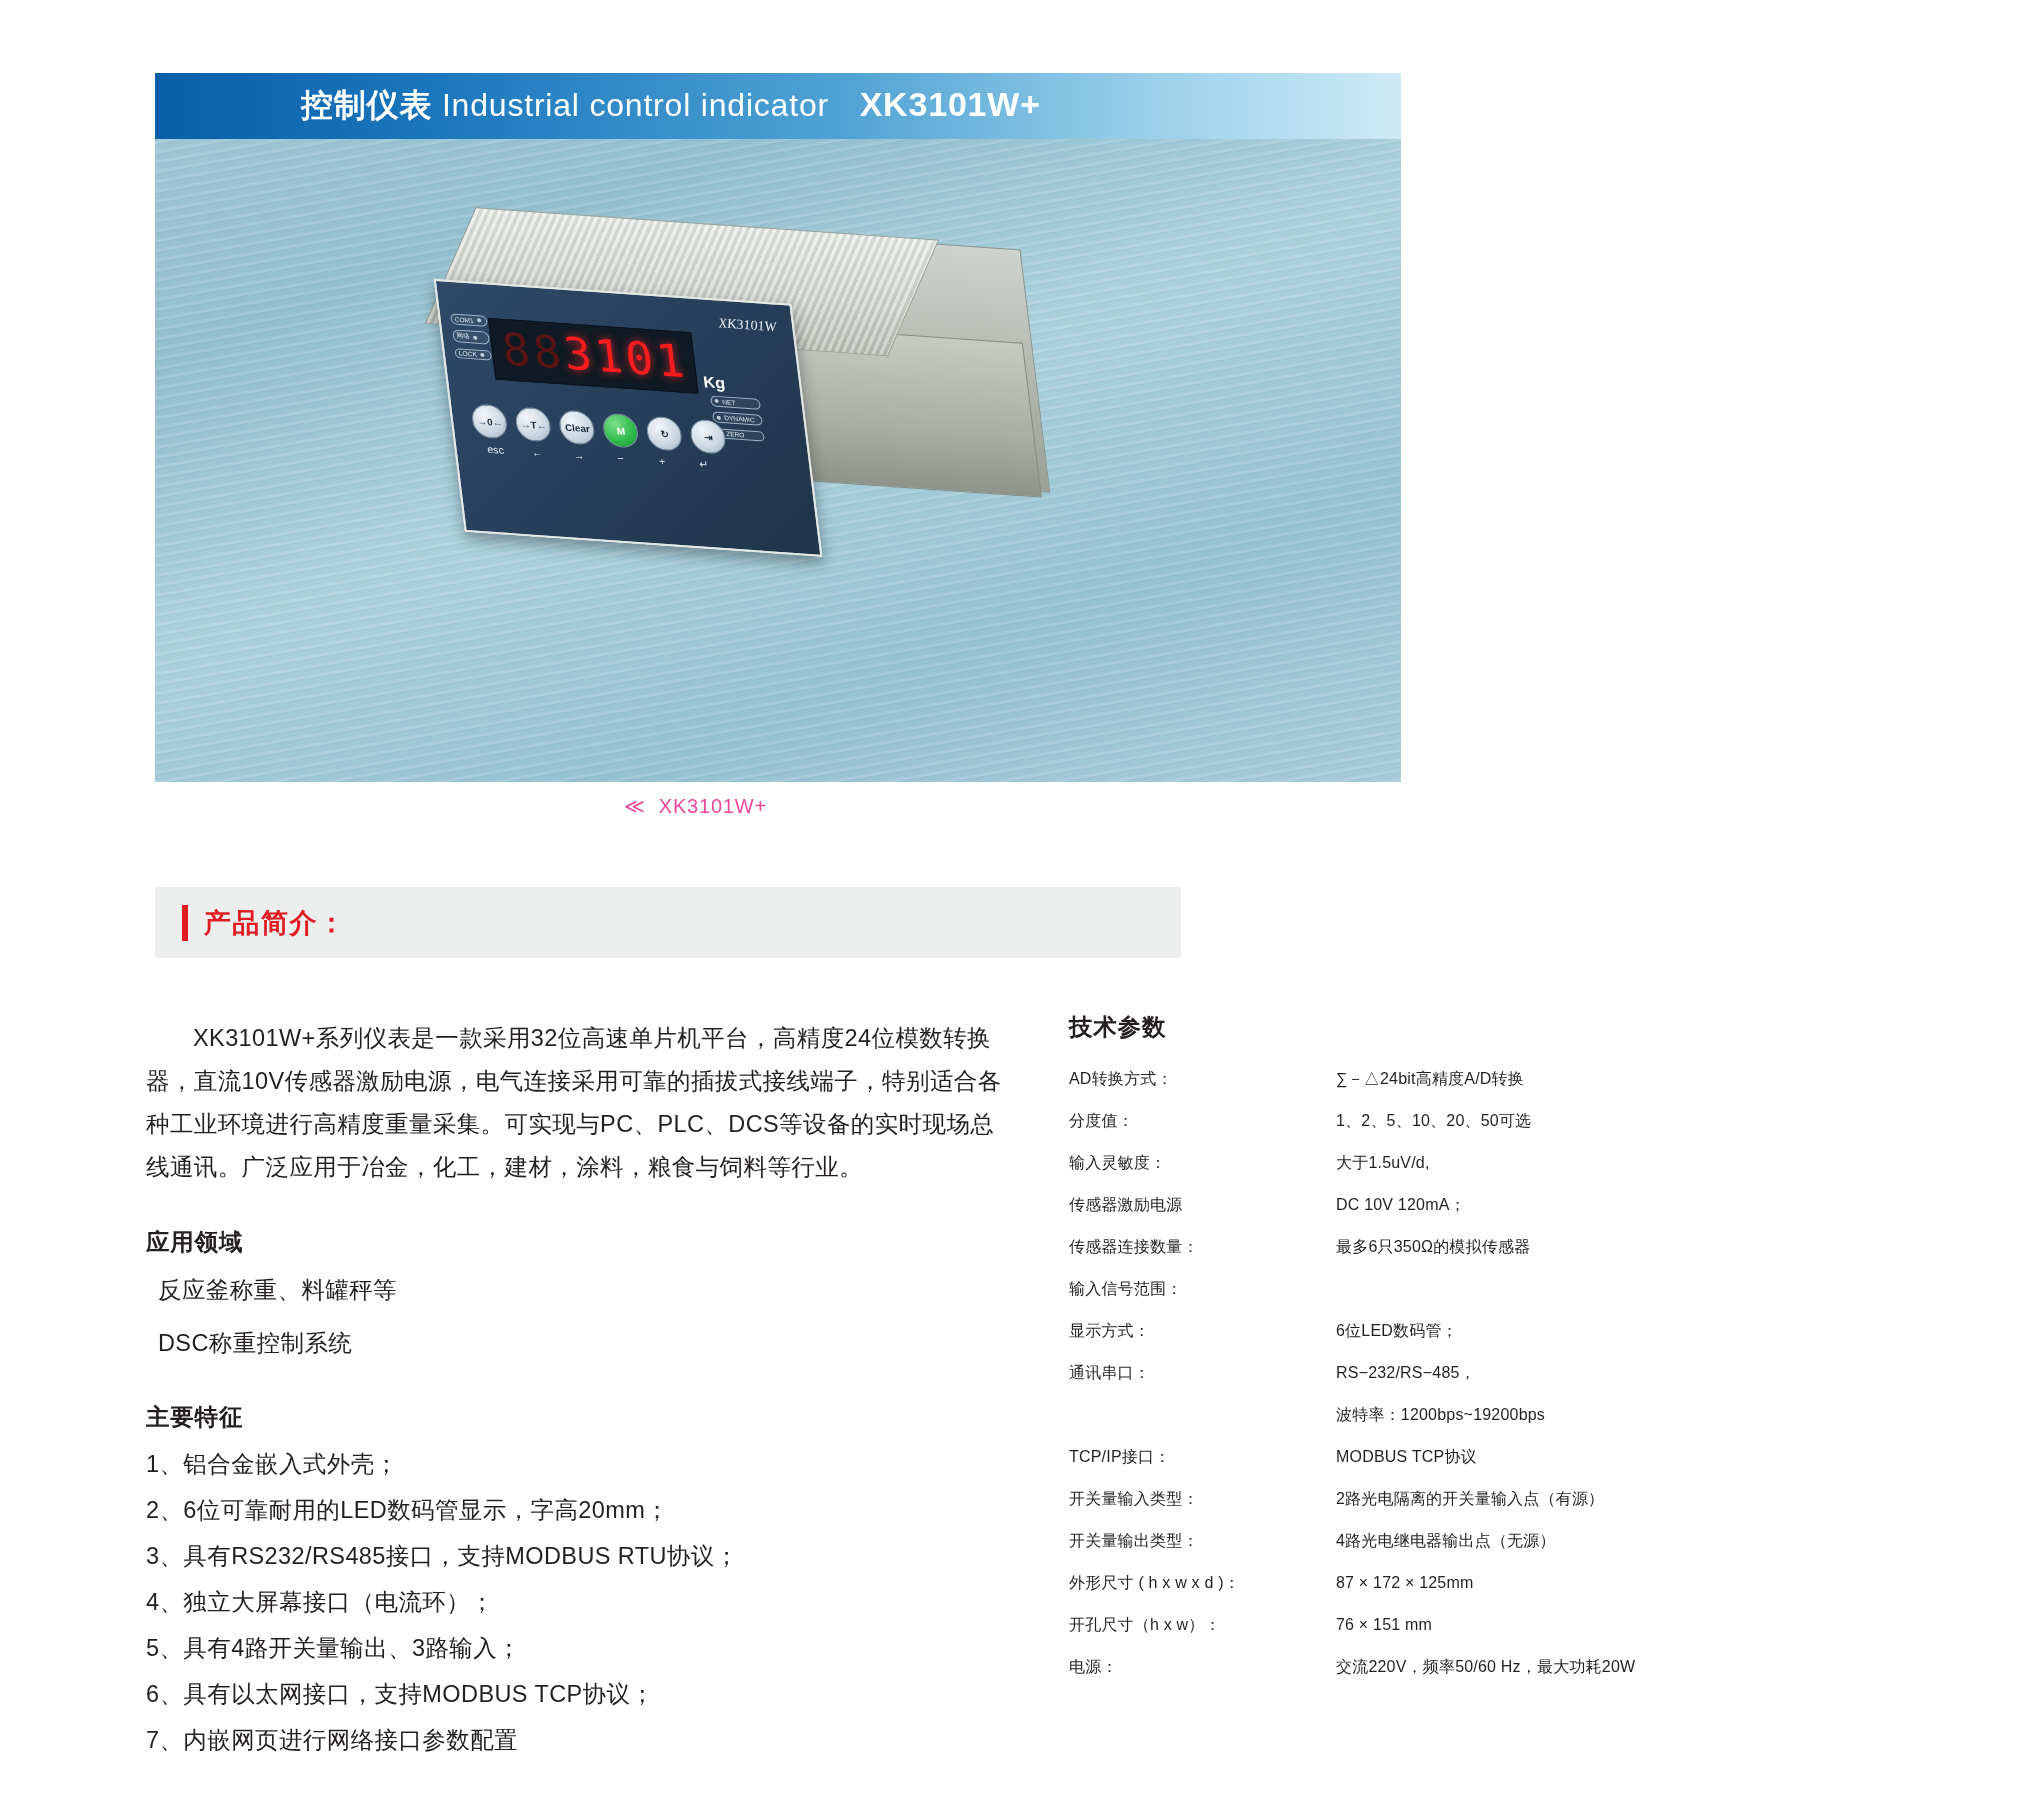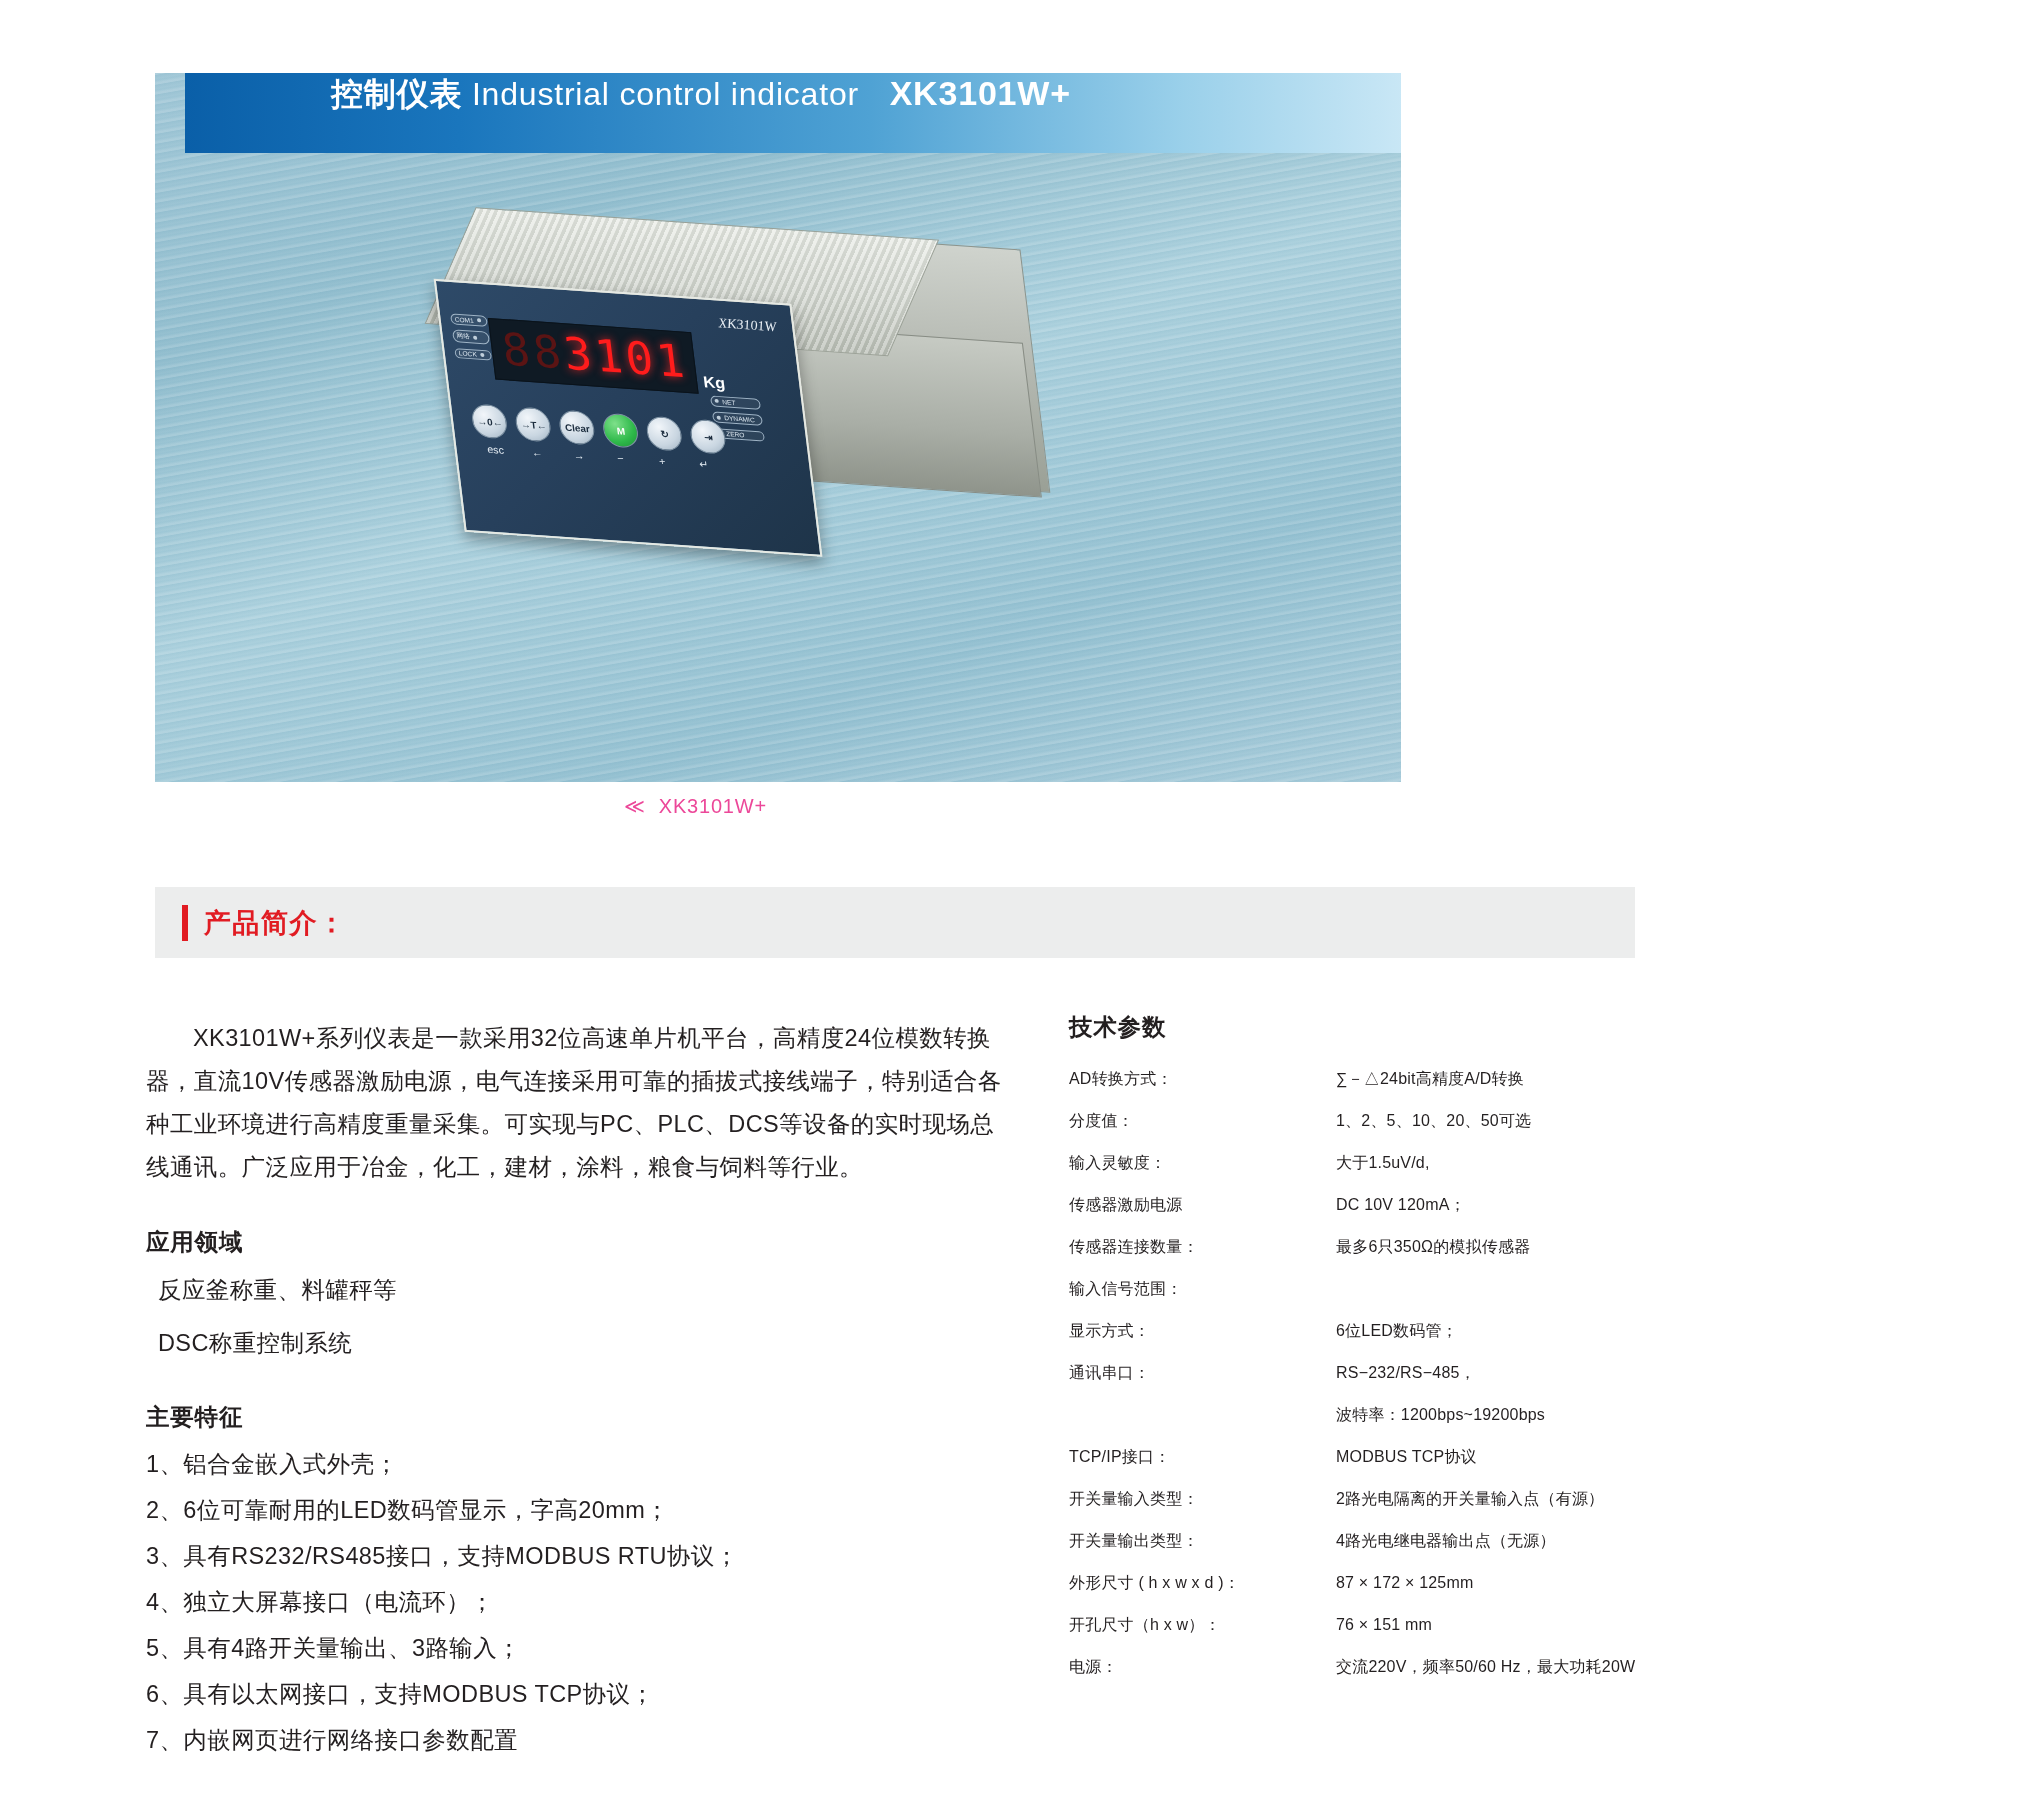--- a/index.html
+++ b/index.html
@@ -36,25 +36,24 @@
       rgba(255,255,255,0.05) 5.7px,
       rgba(160,200,215,0.12) 7.3px,
       rgba(255,255,255,0.16) 9.7px);
     opacity: 0.9;
   }
   .hero-banner {
     position: absolute;
     left: 0;
     top: 0;
     width: 100%;
-    height: 80px;
+    height: 66px;
     background: linear-gradient(90deg, #0a5fa8 0%, #1a76bd 22%, #4fa2d4 55%, #9ad0ea 80%, #cfeaf7 100%);
     display: flex;
-    align-items: flex-start;
-    margin-left: 30px;
+    align-items: center;
   }
   .hero-banner-text {
     margin-left: 146px;
     color: #ffffff;
     font-size: 32px;
     letter-spacing: 0.8px;
     white-space: nowrap;
   }
   .hero-banner-text .cn { font-weight: bold; }
   .hero-banner-text .en { font-weight: normal; }
@@ -230,21 +229,21 @@
     color: #ec4899;
     letter-spacing: 0.8px;
   }
   .caption .chev { margin-right: 13px; }
 
   
   .intro-bar {
     position: absolute;
     left: 155px;
     top: 887px;
-    width: 1480px;
+    width: 1026px;
     height: 71px;
     background: #eceded;
     display: flex;
     align-items: center;
     text-align: right;
   }
   .intro-bar-accent {
     width: 5.7px; height: 36px; background: #e11b22; margin-left: 27px; margin-right: 16px;
   }
   .intro-bar-title {

